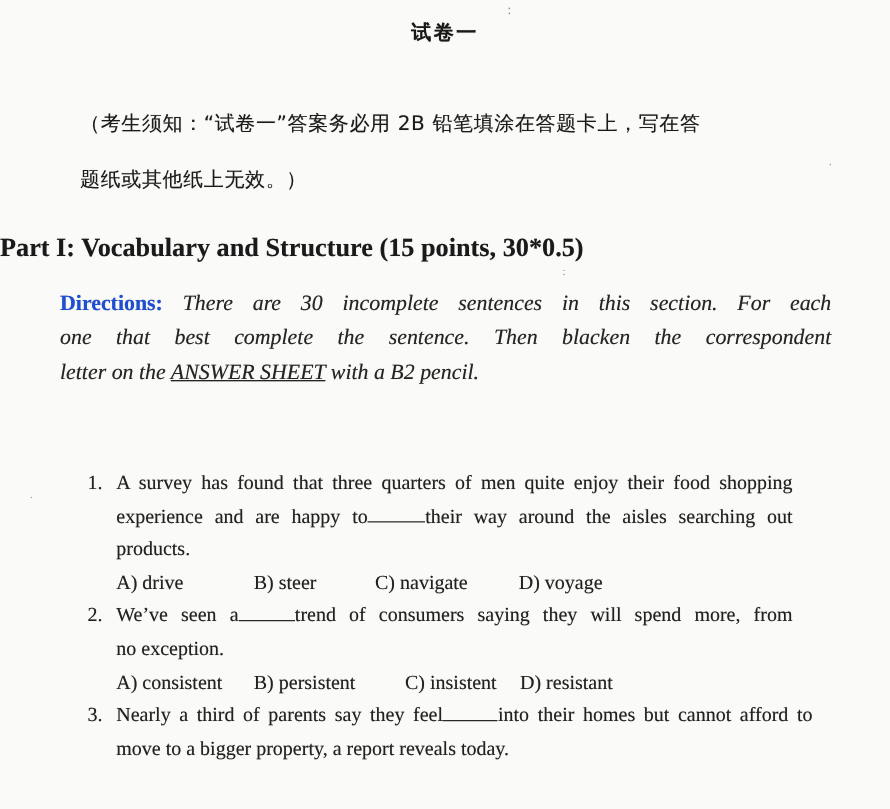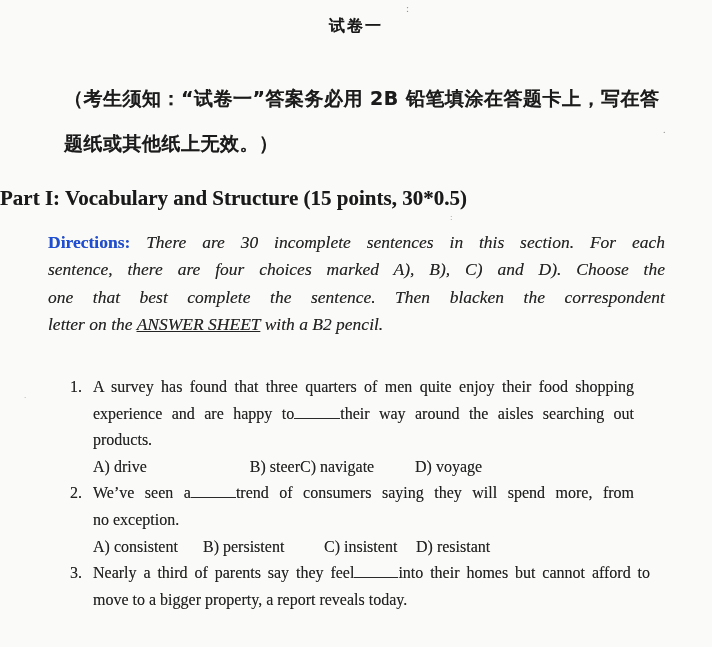--- a/index.html
+++ b/index.html
@@ -11,22 +11,22 @@
   }
   
   .title{
     position:absolute;top:16px;left:0;width:100%;margin:0;
     text-align:center;font-family:"DejaVu Sans",sans-serif;
     font-size:16px;font-weight:700;letter-spacing:2px;color:#191919;
   }
   
   .notice{
     position:absolute;top:76px;left:64px;width:604px;margin:0;
-    font-family:"DejaVu Sans",sans-serif;font-weight:700;
-    font-size:19px;line-height:45px;color:#1b1b1b;letter-spacing:0.5px;
+    font-family:"DejaVu Sans",sans-serif;font-weight:400;
+    font-size:16px;line-height:45px;color:#1b1b1b;letter-spacing:0.5px;
   }
   .notice .nline{display:block;}
   
   .part-heading{
     position:absolute;top:186px;left:0;width:100%;margin:0;
     text-align:left;font-size:21px;font-weight:700;color:#1a1a1a;
   }
   
   .directions{
     position:absolute;top:229px;left:48px;width:617px;margin:0;
@@ -50,21 +50,21 @@
   .blank{
     display:inline-block;height:4px;border-bottom:1.4px solid #2a2a2a;
   }
   .blank.b46{width:46px;}
   .blank.b45{width:45px;}
   .blank.b44{width:44px;}
   
   .opts{display:flex;}
   .opt{display:inline-block;}
   .opts.q1 .o1{width:110px;}
-  .opts.q1 .o2{width:97px;text-align:right;}
+  .opts.q1 .o2{width:97px;}
   .opts.q1 .o3{width:115px;}
   .opts.q2 .o1{width:110px;}
   .opts.q2 .o2{width:121px;}
   .opts.q2 .o3{width:92px;}
   
   .artifact{
     position:absolute;color:#8f8f8f;font-size:11px;
     font-family:"Liberation Serif",serif;text-shadow:none;
   }
   .a1{top:2px;left:406px;}
@@ -88,21 +88,20 @@
 
   <p class="notice">
       <span class="nline">（考生须知：“试卷一”答案务必用 2B 铅笔填涂在答题卡上，写在答</span>
       <span class="nline">题纸或其他纸上无效。）</span>
     </p>
 
   <h2 class="part-heading">Part I: Vocabulary and Structure (15 points, 30*0.5)</h2>
 
   <div class="directions">
     <div class="dir-line"><span class="dir-label">Directions:</span> <span>There are 30 incomplete sentences in this section. For each</span></div>
-    <div class="dir-line">sentence, there are four choices marked A), B), C) and D). Choose the</div>
     <div class="dir-line">one that best complete the sentence. Then blacken the correspondent</div>
     <div class="dir-line last"><span>letter on the </span><span class="underlined">ANSWER SHEET</span><span> with a B2 pencil.</span></div>
   </div>
 
   <ol class="questions">
 
     <li class="q">
       <span class="qnum">1.</span>
       <div class="qbody">
         <span class="qline jl">A survey has found that three quarters of men quite enjoy their food shopping</span>

